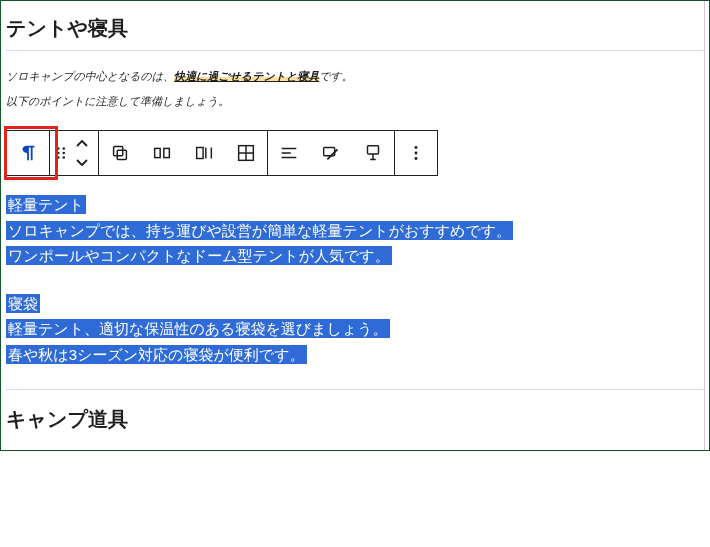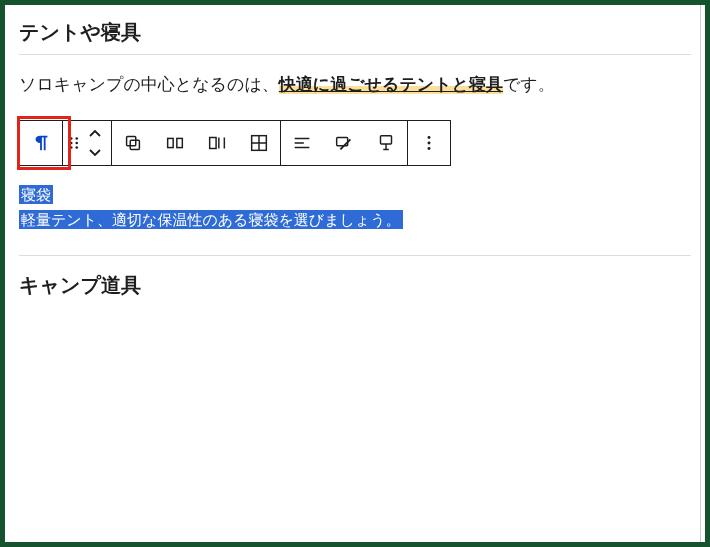--- a/index.html
+++ b/index.html
@@ -3,25 +3,25 @@
 <meta charset="utf-8">
 <style>
   body {
     margin: 0;
     padding: 0;
     font-family: -apple-system, BlinkMacSystemFont, "Segoe UI", "Hiragino Kaku Gothic ProN", Meiryo, sans-serif;
     background: #fff;
     color: #1e1e1e;
   }
   .frame {
-    border: 5px solid #14532d;
+    border: 1px solid #14532d;
     box-sizing: border-box;
     width: 710px;
-    height: 547px;
-    padding: 0 14px 14px;
+    height: 451px;
+    padding: 0 5px 14px;
     position: relative;
     overflow: hidden;
   }
   .right-edge {
     position: absolute;
     top: 0; right: 0; bottom: 0;
     width: 4px;
     background: #fff;
     border-left: 1px solid #ccc;
   }
@@ -30,24 +30,25 @@
     font-weight: 700;
     margin: 14px 0 4px;
     color: #1e1e1e;
   }
   .hr {
     border: 0;
     border-top: 1px solid #dcdcde;
     margin: 8px 0 16px;
   }
   p.body-text {
-    font-size: 17px;
+    font-size: 11px;
     margin: 6px 0;
     line-height: 1.7;
     color: #1e1e1e;
+    font-style: italic;
   }
   .hl-underline {
     text-decoration: underline;
     text-decoration-color: #1e1e1e;
     font-weight: 600;
     background: linear-gradient(180deg, rgba(246,198,70,0) 60%, rgba(246,198,70,.55) 60%);
   }
   
   .block-toolbar {
     display: inline-flex;
@@ -105,20 +106,21 @@
 <body>
 
 <div class="frame">
 
   <h2 class="section-heading">テントや寝具</h2>
   <hr class="hr">
 
   <p class="body-text">
     <span>ソロキャンプの中心となるのは、</span><span class="hl-underline">快適に過ごせるテントと寝具</span><span>です。</span>
   </p>
+  <p class="body-text">以下のポイントに注意して準備しましょう。</p>
 
   <div class="block-toolbar" style="position:relative">
     <div class="redbox" style="left:-3px;top:-5px;width:48px;height:48px;"></div>
 
     <div class="tb-group">
       <div class="tb-btn pilcrow">
         <svg viewBox="0 0 24 24">
             <path class="fillshape" d="M13 4h6v2h-2v14h-2V6h-2v14h-2V12c-2.8 0-5-1.8-5-4s2.2-4 5-4z"></path>
           </svg>
       </div>
@@ -201,24 +203,30 @@
         <svg viewBox="0 0 24 24">
           <circle class="fillshape" cx="12" cy="6" r="1.6"></circle>
             <circle class="fillshape" cx="12" cy="12" r="1.6"></circle>
             <circle class="fillshape" cx="12" cy="18" r="1.6"></circle>
         </svg>
       </div>
     </div>
   </div>
 
   
+  <div class="sel-block">
+    <span class="sel sel-title">軽量テント</span><br>
+    <span class="sel">ソロキャンプでは、持ち運びや設営が簡単な軽量テントがおすすめです。</span><br>
+    <span class="sel">ワンポールやコンパクトなドーム型テントが人気です。</span>
+  </div>
 
   <div class="sel-block">
     <span class="sel sel-title">寝袋</span><br>
     <span class="sel">軽量テント、適切な保温性のある寝袋を選びましょう。</span><br>
+    <span class="sel">春や秋は3シーズン対応の寝袋が便利です。</span>
   </div>
 
 
   <hr class="hr" style="margin-top:6px">
   <h2 class="section-heading" style="margin-top:0">キャンプ道具</h2>
 
   <div class="right-edge"></div>
 </div>
 
 </body></html>

